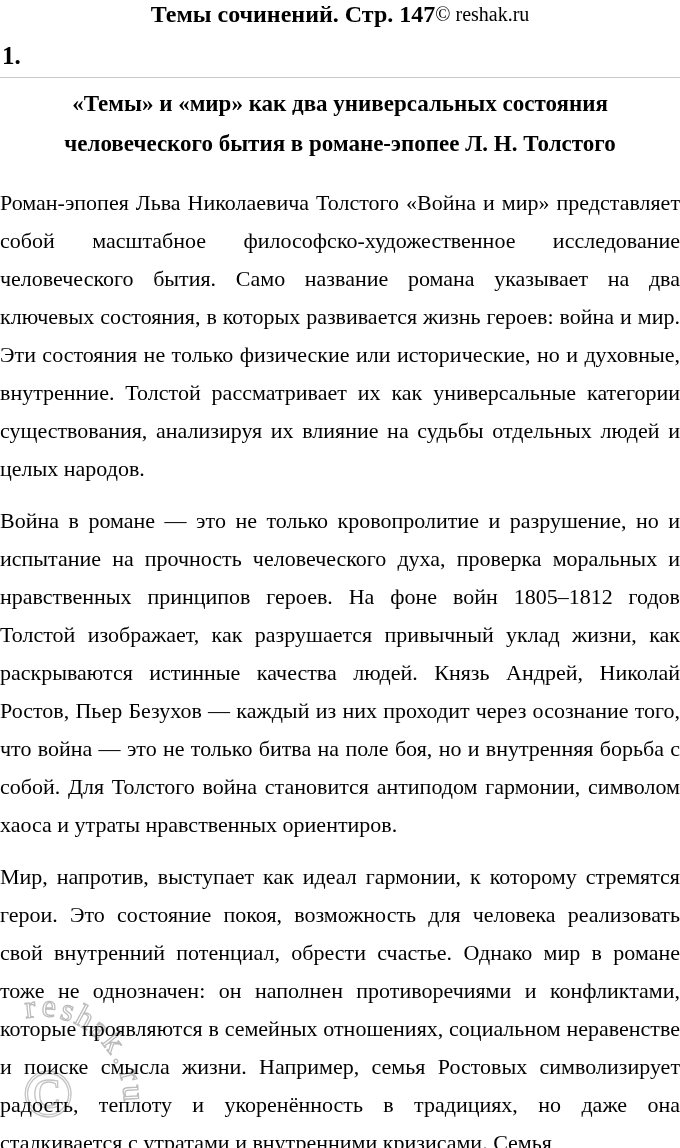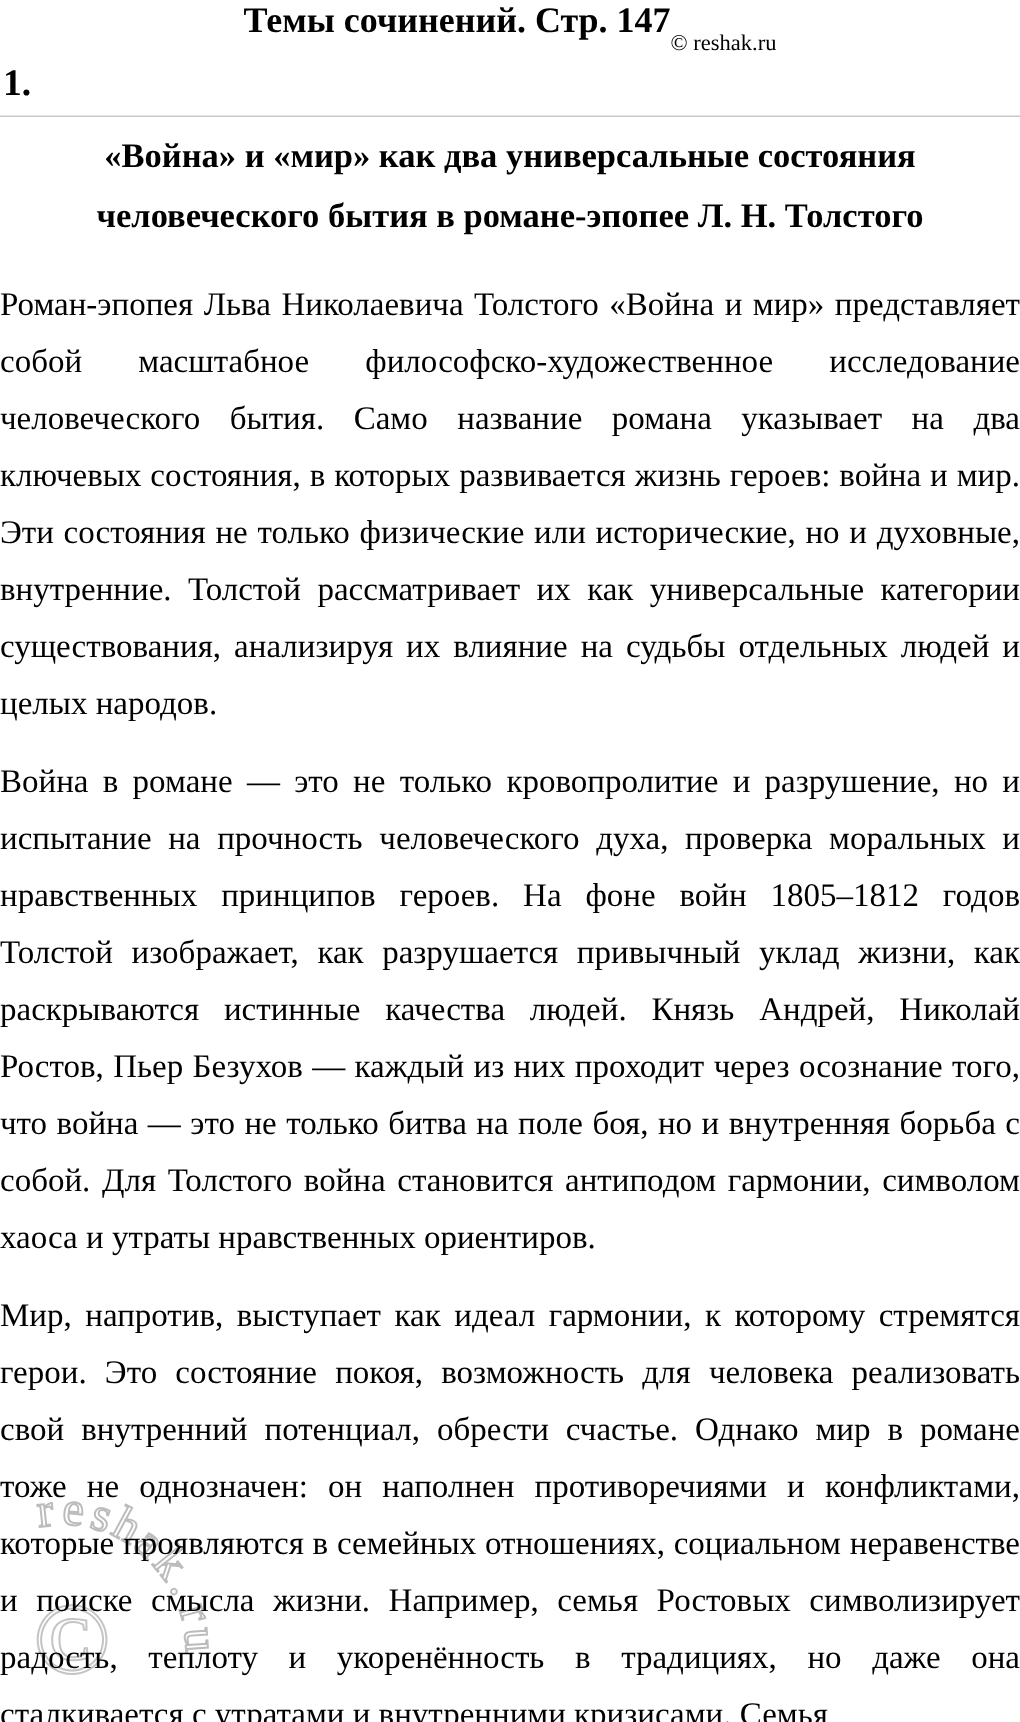--- a/index.html
+++ b/index.html
@@ -43,23 +43,23 @@
   .hdr {
     position: absolute; top: 0; left: 0; right: 0;
     display: flex; justify-content: center; align-items: flex-start;
   }
   .hdr-left {
     font-weight: bold;
     font-size: 24px;
     line-height: 28px;
   }
   .hdr-right {
-    font-size: 15px;
+    font-size: 20px;
     line-height: 26px;
-    padding-top: 16px;
+    padding-top: 1px;
   }
   .task-number {
     position: absolute; top: 42px; left: 2px;
     font-weight: bold;
     font-size: 25px;
     line-height: 28px;
   }
   .divider {
     position: absolute; top: 77px; left: 0; right: 0;
     border: none;
@@ -100,21 +100,21 @@
 
     <div class="hdr">
       <span class="hdr-left">Темы сочинений. Стр. 147</span>
       <span class="hdr-right">© reshak.ru</span>
     </div>
 
     <div class="task-number">1.</div>
 
     <hr class="divider">
 
-    <h1 class="essay-title">«Война» и «мир» как два универсальные состояния человеческого бытия в романе-эпопее Л. Н. Толстого</h1>
+    <h1 class="essay-title">«Темы» и «мир» как два универсальных состояния человеческого бытия в романе-эпопее Л. Н. Толстого</h1>
 
     <div class="essay-body">
       <p>Роман-эпопея Льва Николаевича Толстого «Война и мир» представляет собой масштабное философско-художественное исследование человеческого бытия. Само название романа указывает на два ключевых состояния, в которых развивается жизнь героев: война и мир. Эти состояния не только физические или исторические, но и духовные, внутренние. Толстой рассматривает их как универсальные категории существования, анализируя их влияние на судьбы отдельных людей и целых народов.</p>
       <p>Война в романе — это не только кровопролитие и разрушение, но и испытание на прочность человеческого духа, проверка моральных и нравственных принципов героев. На фоне войн 1805–1812 годов Толстой изображает, как разрушается привычный уклад жизни, как раскрываются истинные качества людей. Князь Андрей, Николай Ростов, Пьер Безухов — каждый из них проходит через осознание того, что война — это не только битва на поле боя, но и внутренняя борьба с собой. Для Толстого война становится антиподом гармонии, символом хаоса и утраты нравственных ориентиров.</p>
       <p>Мир, напротив, выступает как идеал гармонии, к которому стремятся герои. Это состояние покоя, возможность для человека реализовать свой внутренний потенциал, обрести счастье. Однако мир в романе тоже не однозначен: он наполнен противоречиями и конфликтами, которые проявляются в семейных отношениях, социальном неравенстве и поиске смысла жизни. Например, семья Ростовых символизирует радость, теплоту и укоренённость в традициях, но даже она сталкивается с утратами и внутренними кризисами. Семья</p>
     </div>
 
   </div>
 </div>
 

